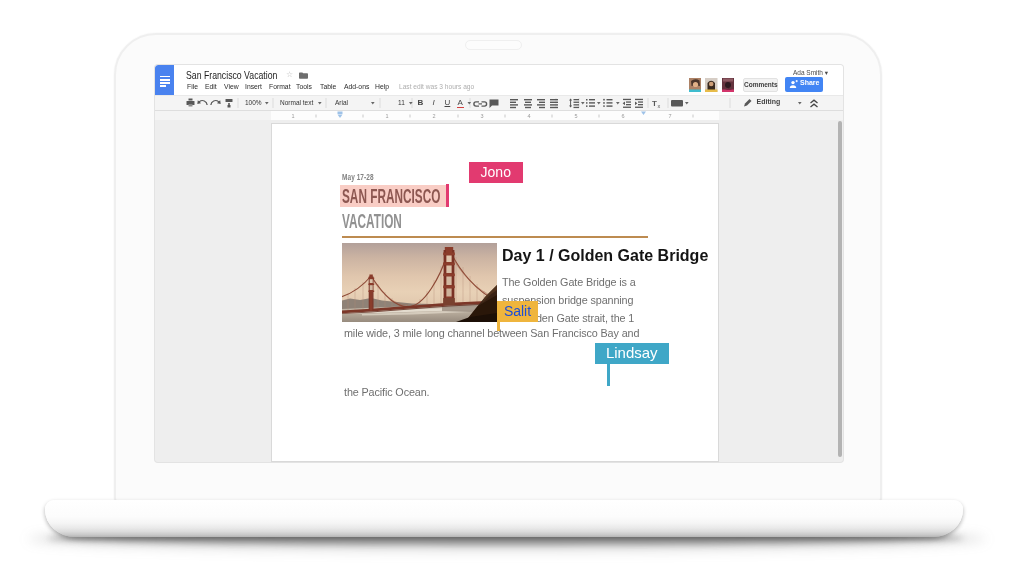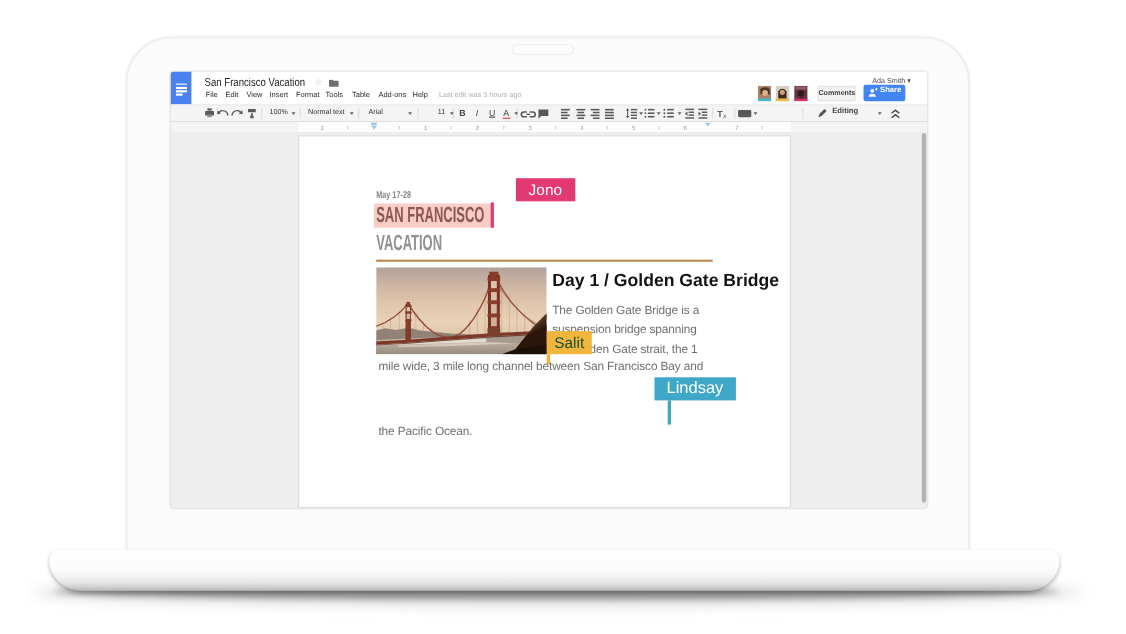--- a/index.html
+++ b/index.html
@@ -340,18 +340,18 @@
 
   <div class="abs" style="left:502px;top:247px;font-size:16px;font-weight:bold;color:#141414;letter-spacing:0;text-align:right;">Day 1 / Golden Gate Bridge</div>
   <div id="bodytext" style="position:absolute;left:0;top:0;width:1024px;height:454px;font-size:10.8px;color:#6f6f6f;letter-spacing:-0.12px;pointer-events:none;">
     <span class="abs" style="left:502px;top:275.5px;">The Golden Gate Bridge is a</span>
     <span class="abs" style="left:502px;top:293.5px;">suspension bridge spanning</span>
     <span class="abs" style="left:502px;top:311.5px;">the Golden Gate strait, the 1</span>
     <span class="abs" style="left:344px;top:326.5px;">mile wide, 3 mile long channel between San Francisco Bay and</span>
     <span class="abs" style="left:344px;top:344.5px;margin-top:41px;">the Pacific Ocean.</span>
   </div>
 
-  <div class="abs" style="left:497px;top:301px;width:41px;height:20.5px;background:#efb53d;color:#14532d;font-size:14px;text-align:center;line-height:20px;">Salit</div>
+  <div class="abs" style="left:497px;top:301px;width:41px;height:20.5px;background:#efb53d;color:#1d4ed8;font-size:14px;text-align:center;line-height:20px;">Salit</div>
   <div class="abs" style="left:497px;top:321.5px;width:2.5px;height:9px;background:#efb53d;"></div>
   <div class="abs" style="left:595px;top:343px;width:73.5px;height:21px;background:#3fa7c7;color:#fff;font-size:15px;text-align:center;line-height:20.5px;">Lindsay</div>
   <div class="abs" style="left:607px;top:364px;width:2.5px;height:22px;background:#3fa7c7;"></div>
 
 </div>
 
 </body></html>

